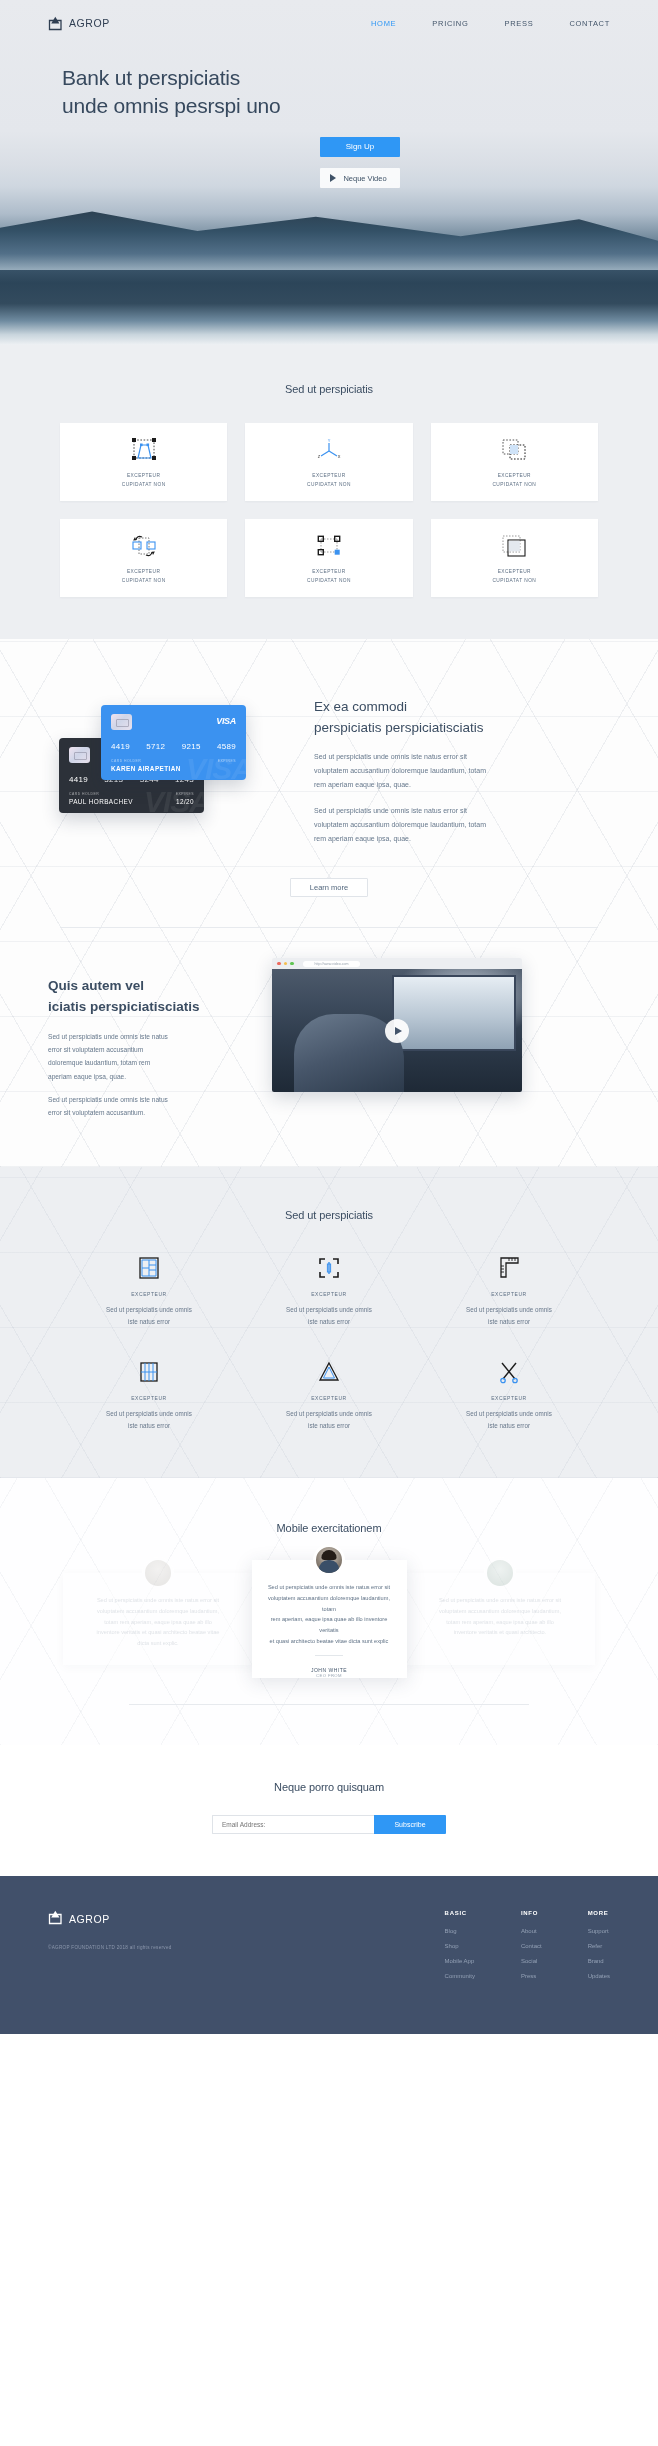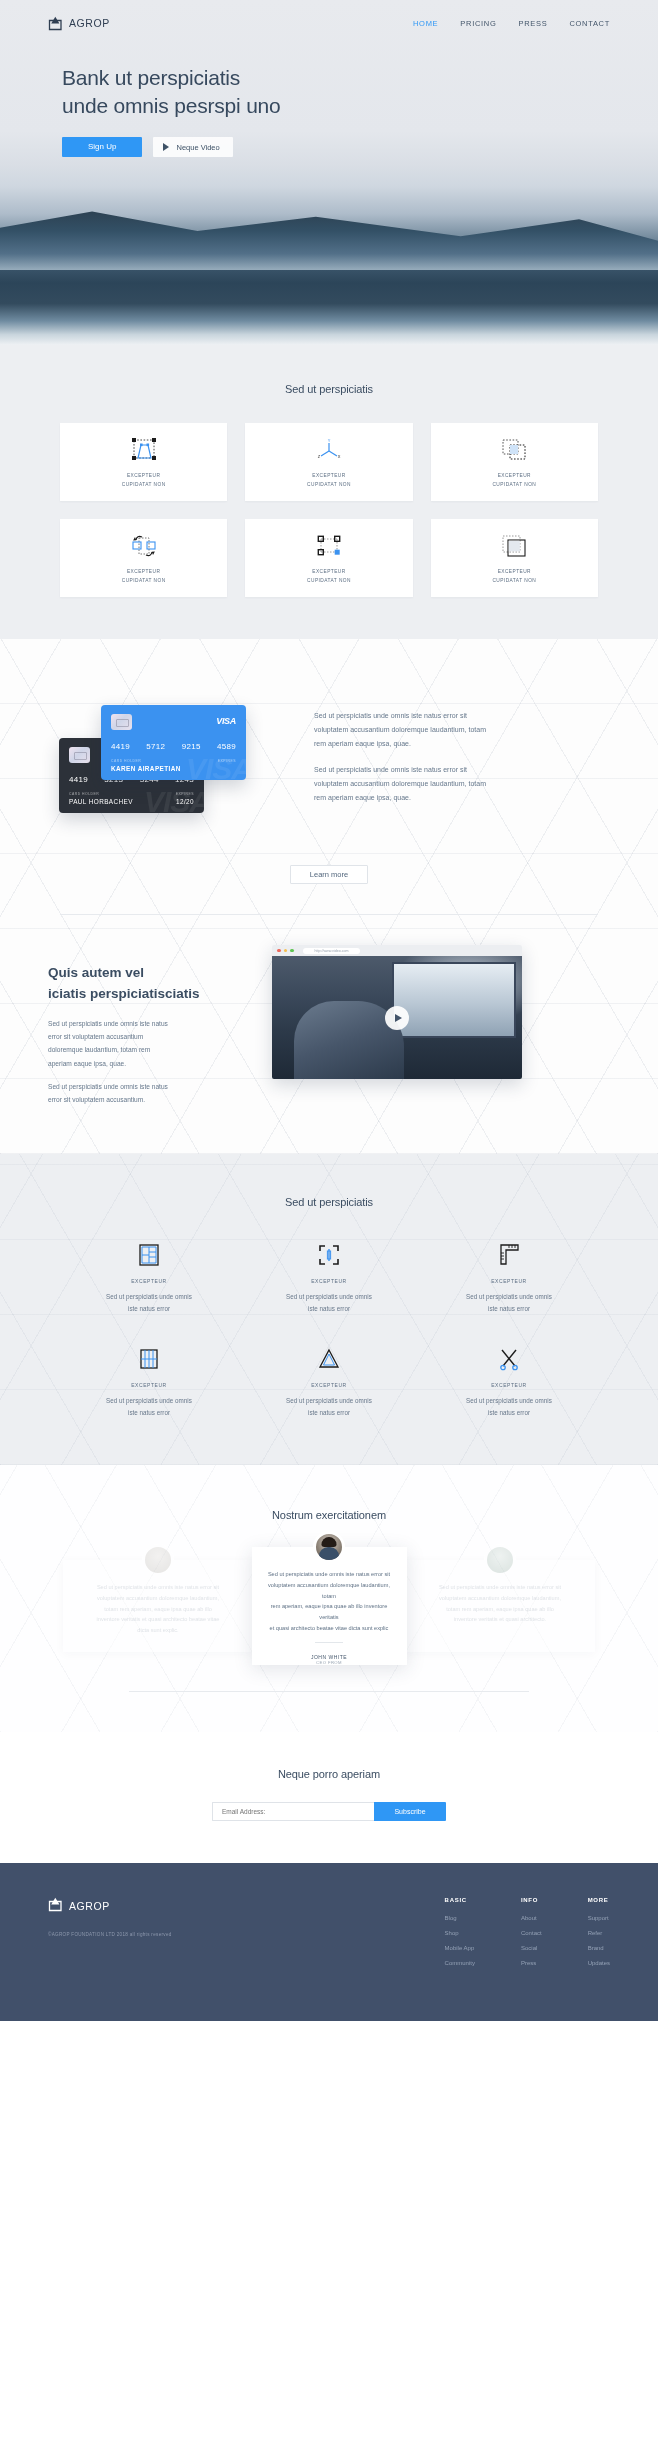--- a/index.html
+++ b/index.html
@@ -42,38 +42,38 @@
     padding: 0 48px 0 48px;
   }
   .brand { display: flex; align-items: center; gap: 6px; }
   .brand-mark {
     width: 15px; height: 15px; position: relative; display: inline-block;
   }
   .brand-mark svg { display:block; }
   .brand-name {
     font-size: 10.5px; letter-spacing: .6px; color: #2f3e52; font-weight: 400;
   }
-  .nav { margin-left: auto; display: flex; gap: 22px; }
+  .nav { margin-left: auto; display: flex; gap: 36px; }
   .nav a {
     font-size: 7.5px; letter-spacing: .7px; color: #44566b;
     text-decoration: none; text-transform: uppercase;
   }
   .nav a.active { color: #2f97f5; }
 
   .hero-inner { position: relative; z-index: 5; padding: 18px 0 0 62px; }
   .hero h1 {
     font-size: 21px; font-weight: 400; line-height: 1.32; color: #37495e;
     letter-spacing: -.2px; white-space: pre-line;
   }
   .hero p {
     margin-top: 13px;
     font-size: 7.6px; line-height: 1.95; color: #4b5f74; max-width: 220px;
     white-space: pre-line;
   }
-  .hero-btns { margin-top: 18px; display: flex; align-items: center; gap: 11px; }
+  .hero-btns { margin-top: 18px; display: flex; align-items: center; gap: 11px; flex-direction: column; }
   .btn-primary {
     background: #2f97f5; color: #fff; border: none;
     font-size: 8px; padding: 0 26px; height: 20px; line-height: 20px;
     border-radius: 1px; cursor: pointer;
     font-family: inherit;
   }
   .btn-video {
     background: rgba(255,255,255,.85); border: none;
     display: flex; align-items: center; gap: 7px;
     height: 20px; padding: 0 13px 0 10px; border-radius: 1px;
@@ -524,20 +524,22 @@
           </div>
           <div class="line">
             <span class="val">KAREN AIRAPETIAN</span>
             <span class="val"></span>
           </div>
         </div>
       </div>
     </div>
 
     <div class="txt-col">
+      <h2>Ex ea commodi
+perspiciatis perspiciatisciatis</h2>
       <p>Sed ut perspiciatis unde omnis iste natus error sit
 voluptatem accusantium doloremque laudantium, totam
 rem aperiam eaque ipsa, quae.</p>
       <p>Sed ut perspiciatis unde omnis iste natus error sit
 voluptatem accusantium doloremque laudantium, totam
 rem aperiam eaque ipsa, quae.</p>
     </div>
   </div>
 
   <div class="learnmore-wrap">
@@ -668,21 +670,21 @@
         </svg>
       </span>
       <div class="ttl">EXCEPTEUR</div>
       <div class="desc">Sed ut perspiciatis unde omnis
 iste natus error</div>
     </div>
   </div>
 </section>
 
 <section class="sec-testi">
-  <h2 class="sec-title">Nostrum exercitationem</h2>
+  <h2 class="sec-title">Mobile exercitationem</h2>
 
   <div class="testi-stage">
 
     <div class="t-card t-side t-left">
       <span class="t-avatar blank"></span>
       <div class="t-quote">Sed ut perspiciatis unde omnis iste natus error sit
 voluptatem accusantium doloremque laudantium,
 totam rem aperiam, eaque ipsa quae ab illo
 inventore veritatis et quasi architecto beatae vitae
 dicta sunt explic.</div>
@@ -708,21 +710,21 @@
       <div class="t-sep"></div>
       <div class="t-name">JOHN WHITE</div>
       <div class="t-role">CEO FROM</div>
     </div>
   </div>
 
   <div class="testi-divider"></div>
 </section>
 
 <section class="sec-news">
-  <h2 class="sec-title">Neque porro aperiam</h2>
+  <h2 class="sec-title">Neque porro quisquam</h2>
   <form class="news-form">
     <input class="news-input" type="text" placeholder="Email Address:" style="">
     <button class="news-btn">Subscribe</button>
   </form>
 </section>
 
 <footer class="footer">
   <div class="f-brand">
     <div class="f-logo">
       <span>

